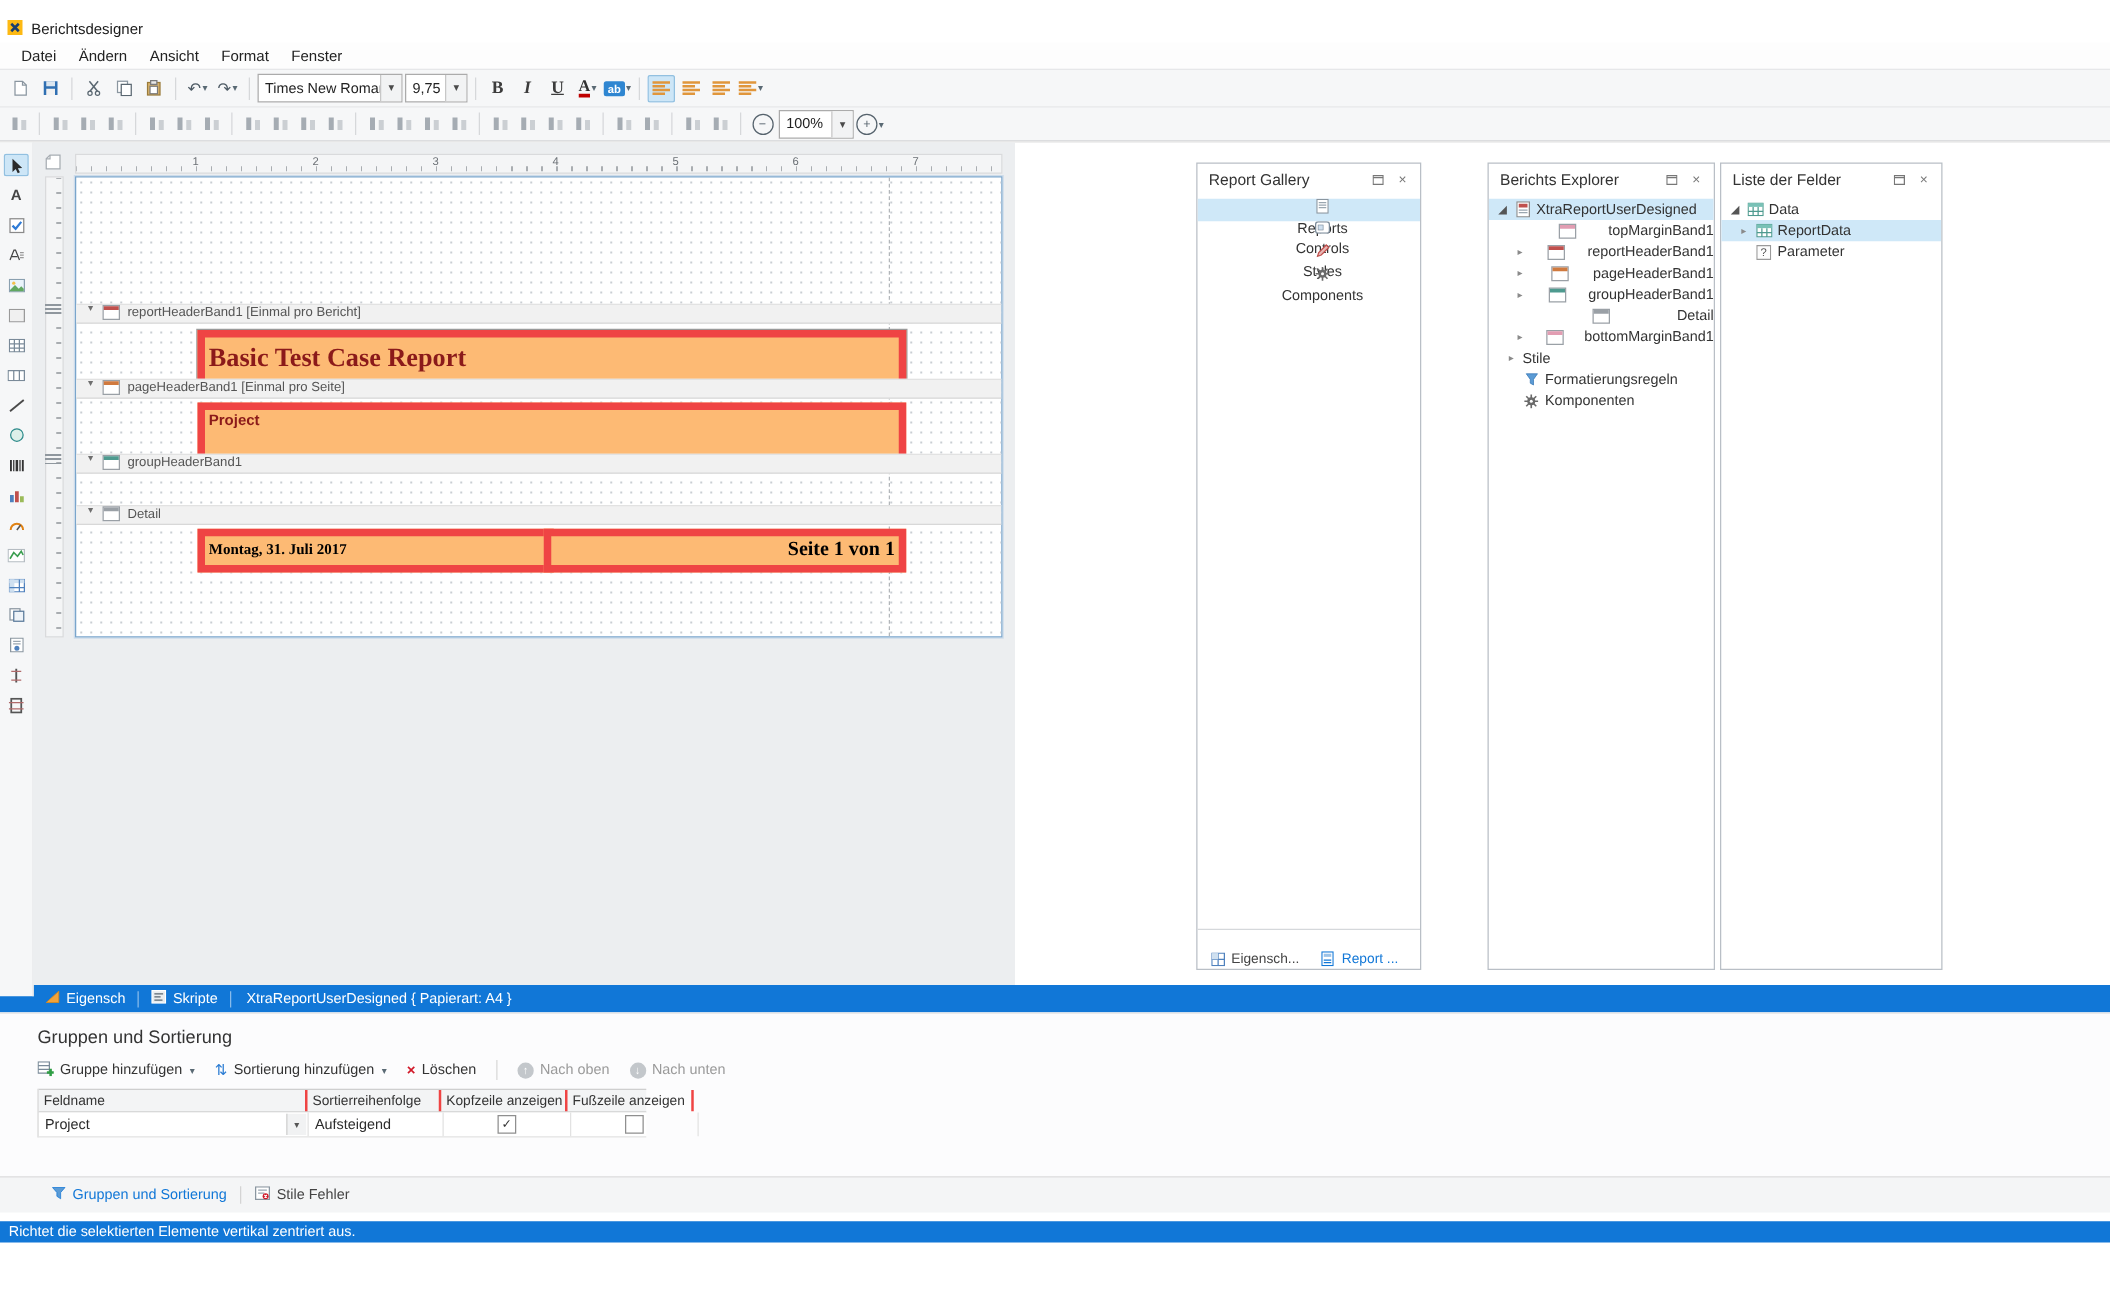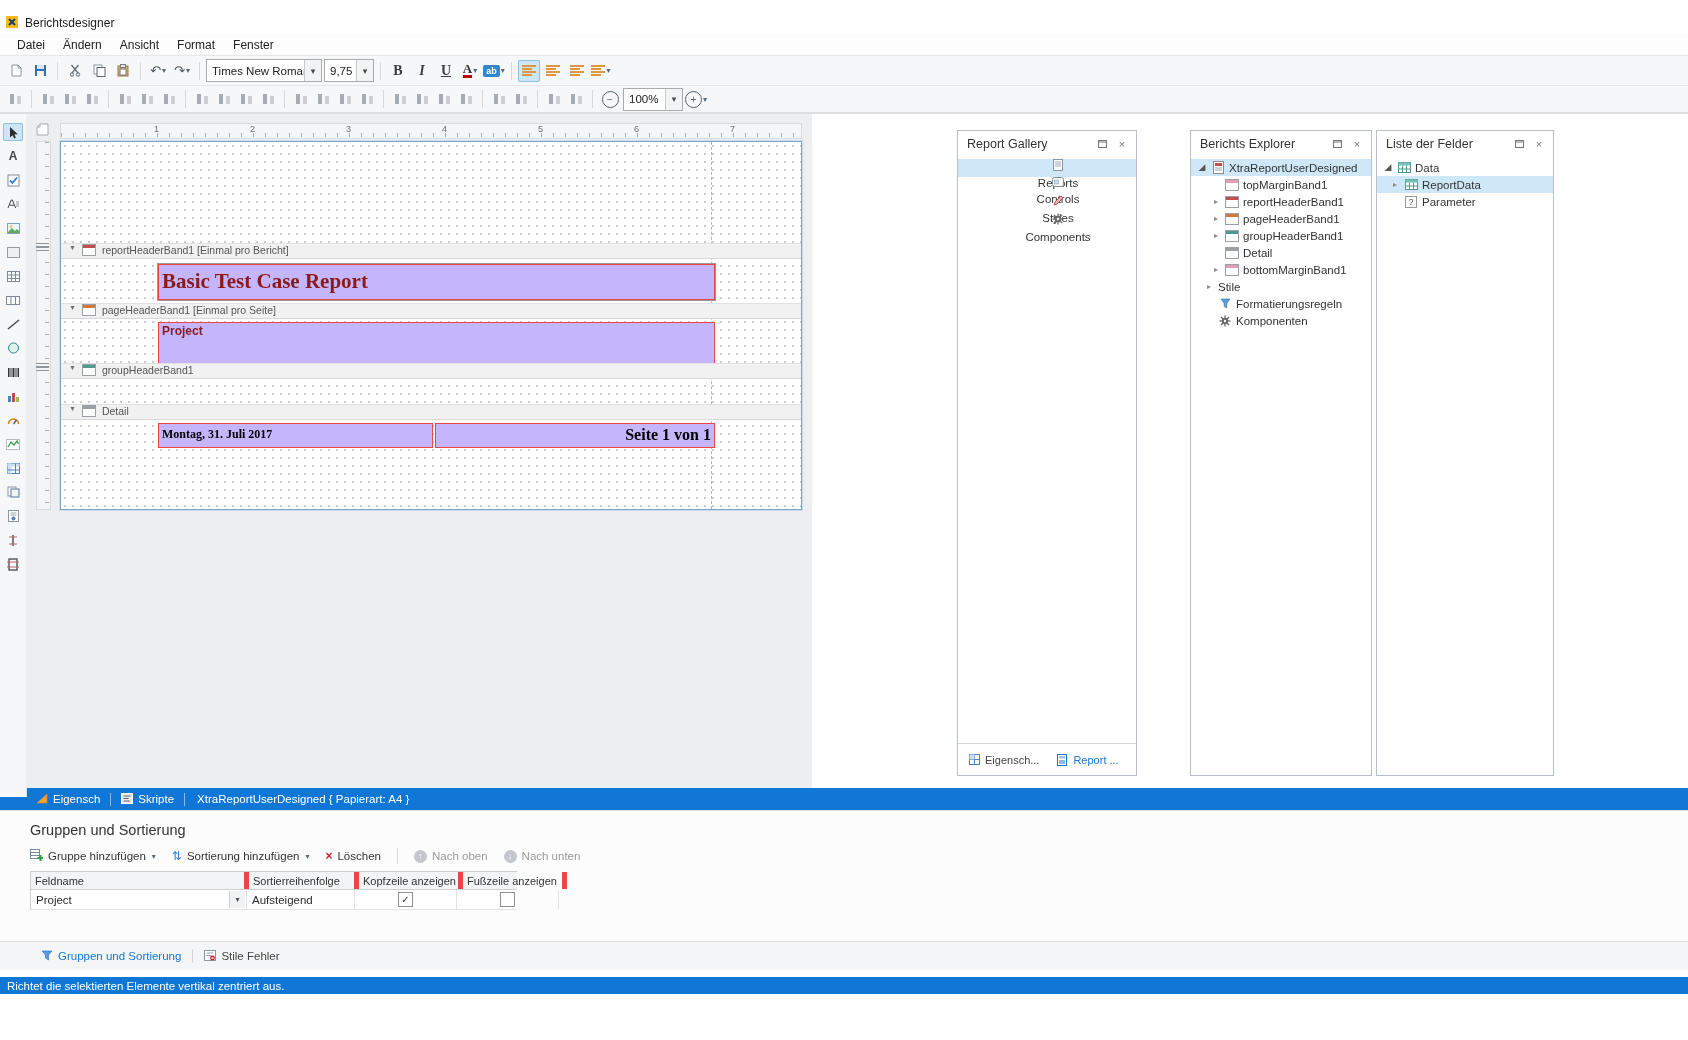--- a/index.html
+++ b/index.html
@@ -55,69 +55,69 @@
   .v-ruler{position:absolute;left:10px;top:27px;width:13px;height:367px;background:#f4f5f6;border:1px solid #d9dadc;}
   .v-ruler::before{content:"";position:absolute;top:0;bottom:0;right:1px;width:4px;background:repeating-linear-gradient(to bottom,#a9adb1 0 1px,transparent 1px 12px);}
   .grip{position:absolute;left:10px;width:13px;height:9px;background:repeating-linear-gradient(to bottom,#8f979e 0 1.5px,transparent 1.5px 3.5px);z-index:3;}
   .page{position:absolute;left:34px;top:27px;width:740px;height:367px;background:#fff;border:1px solid #7aa5cc;box-shadow:0 0 0 1px #cddcea;}
   .page::before{content:"";position:absolute;inset:0;background-image:radial-gradient(#c9ced3 0.8px,transparent 0.9px);background-size:8px 8px;}
   .margin-dash{position:absolute;left:650px;top:0;bottom:0;border-left:1px dashed #b2b6ba;z-index:1;}
   .band-header{position:absolute;left:0;right:0;height:14px;background:#f1f1f1;border-top:1px solid #e2e2e2;border-bottom:1px solid #d8d8d8;display:flex;align-items:flex-start;gap:6px;padding-left:8px;z-index:2;font-size:10.5px;color:#555;}
   .bh-tri{font-size:7px;color:#6f6f6f;line-height:1;}
   .bico{width:12px;height:10px;border:1px solid #9aa0a6;background:#fff;position:relative;flex:0 0 auto;}
   .bico::before{content:"";position:absolute;left:0;right:0;top:0;height:3px;background:var(--c,#c0504d);}
-  .xrlabel{position:absolute;background:#c4b5fd;border:1px solid #ef4444;z-index:2;font-family:"Liberation Serif","DejaVu Serif",serif;color:#000;overflow:hidden;white-space:nowrap;}
+  .xrlabel{position:absolute;background:#fdba74;border:6px solid #ef4444;z-index:2;font-family:"Liberation Serif","DejaVu Serif",serif;color:#000;overflow:hidden;white-space:nowrap;}
   .title-label{left:97px;top:122px;width:549px;height:34px;font-size:21px;font-weight:bold;color:#8b1a1a;padding:0 3px;line-height:32px;box-shadow:0 0 0 1px #9a9a9a;}
   .project-label{left:97px;top:180px;width:549px;height:38px;font-size:12px;font-weight:bold;color:#8b1a1a;padding:1px 3px;font-family:"Liberation Sans",sans-serif;}
   .group-label{left:97px;top:237px;width:549px;height:18px;font-size:11.5px;font-weight:bold;display:flex;align-items:center;padding:0 3px;}
   .fld-ico{margin-left:auto;width:9px;height:9px;background:#f5c83c;border:1px solid #b98c1e;border-radius:2px;flex:0 0 auto;}
   .detail-date{left:97px;top:281px;width:267px;height:23px;font-size:12px;font-weight:bold;padding:0 3px;line-height:21px;}
   .detail-page{left:374px;top:281px;width:272px;height:23px;font-size:16px;font-weight:bold;text-align:right;padding:0 3px;line-height:21px;}
 
   
   .panel{position:absolute;top:16px;bottom:12px;background:#fff;border:1px solid #b9bfc6;display:flex;flex-direction:column;}
   .p-gallery{left:957px;width:178px;}
   .p-explorer{left:1190px;width:180px;}
   .p-fields{left:1376px;width:176px;}
   .panel-head{height:26px;display:flex;align-items:center;padding:0 6px 0 9px;color:#333;font-size:12.5px;flex:0 0 auto;gap:4px;}
   .panel-title{flex:1;white-space:nowrap;overflow:hidden;}
   .pbtn{width:16px;height:16px;display:flex;align-items:center;justify-content:center;color:#777;font-size:11px;flex:0 0 auto;}
   .panel-body{flex:1;padding-top:2px;font-size:11.5px;color:#333;overflow:hidden;}
   .g-item{height:18px;display:flex;align-items:center;gap:6px;padding-left:22px;flex-direction:column;}
   .g-item.sel{background:#cfe8f8;}
   .panel-foot{flex:0 0 auto;border-top:1px solid #d5d8db;display:flex;height:27px;align-items:stretch;padding:2px;gap:2px;}
-  .foot-tab{display:flex;align-items:center;gap:4px;padding:0 7px;font-size:11px;color:#444;}
+  .foot-tab{display:flex;align-items:flex-end;gap:4px;padding:0 7px;font-size:11px;color:#444;}
   .foot-tab.active{color:#1177d7;}
   .trow{height:17px;display:flex;align-items:center;gap:4px;font-size:11.5px;color:#333;padding-left:6px;white-space:nowrap;}
   .trow.sel{background:#cfe8f8;}
   .arrow{width:10px;text-align:center;font-size:8px;color:#8a8a8a;flex:0 0 auto;line-height:1;}
   .arrow.exp{color:#555;font-size:9px;}
   .nico{width:14px;display:flex;justify-content:center;flex:0 0 auto;}
-  .ind1{padding-left:20px;}
+  .ind1{padding-left:20px;justify-content:space-between;}
   .ind1b{padding-left:13px;}
 
   
   .doctabs{height:22px;background:#1177d7;display:flex;align-items:center;color:#fff;font-size:11.5px;padding-left:26px;}
   .doctab{display:flex;align-items:center;gap:5px;padding:0 10px;height:100%;}
   .dt-sep{width:1px;height:13px;background:rgba(255,255,255,.5);}
   .doc-title{padding:0 12px;}
 
   
   .groups-area{height:119px;background:#fcfcfd;padding:11px 0 0 30px;border-top:1px solid #e4e4e4;}
   .ga-title{font-size:14.5px;color:#333;margin-bottom:10px;}
   .ga-toolbar{display:flex;align-items:center;gap:16px;font-size:11.5px;color:#333;margin-bottom:7px;}
   .gbtn{display:flex;align-items:center;gap:5px;background:none;border:none;font:inherit;color:#333;padding:0;}
   .gbtn.disabled{color:#9a9a9a;}
   .vsep{width:1px;height:16px;background:#d8d8d8;}
   .circ{width:13px;height:13px;border-radius:50%;background:#c3c7cb;color:#fff;display:flex;align-items:center;justify-content:center;font-size:9px;}
   .del-x{color:#d11a2a;font-weight:bold;font-size:12px;}
   .sort-ico{color:#2b7cd3;font-size:12px;line-height:1;}
   .ga-table{width:486px;border-left:1px solid #cfcfcf;}
   .ga-hrow{display:flex;height:17px;background:#f3f4f5;border-top:1px solid #cfcfcf;border-bottom:1px solid #cfcfcf;font-size:11px;color:#333;}
-  .ga-hcell{border-right:5px solid #ef4444;padding:0 4px;display:flex;align-items:center;white-space:nowrap;overflow:hidden;text-align:right;}
+  .ga-hcell{border-right:2px solid #ef4444;padding:0 4px;display:flex;align-items:center;white-space:nowrap;overflow:hidden;text-align:right;}
   .c1{width:205px;flex:0 0 auto;}.c2{width:97px;flex:0 0 auto;}.c3{width:91px;flex:0 0 auto;}.c4{width:91px;flex:0 0 auto;}
   .ga-row{display:flex;height:19px;border-bottom:1px solid #e2e2e2;background:#fff;font-size:11.5px;}
   .ga-cell{border-right:1px solid #e2e2e2;display:flex;align-items:center;padding:0 5px;position:relative;}
   .ga-cell.center{justify-content:center;}
   .cell-dd{position:absolute;right:1px;top:1px;bottom:1px;width:15px;background:#f1f2f3;border-left:1px solid #d0d0d0;display:flex;align-items:center;justify-content:center;font-size:8px;color:#555;}
   .cb{width:13px;height:13px;border:1px solid #8f8f8f;background:#fff;display:flex;align-items:center;justify-content:center;font-size:10px;color:#333;line-height:1;}
 
   
   .btabs{height:28px;background:#f4f5f6;border-top:1px solid #ddd;display:flex;align-items:center;padding-left:30px;font-size:11.5px;}
   .btab{display:flex;align-items:center;gap:5px;padding:0 11px;height:100%;color:#444;}

